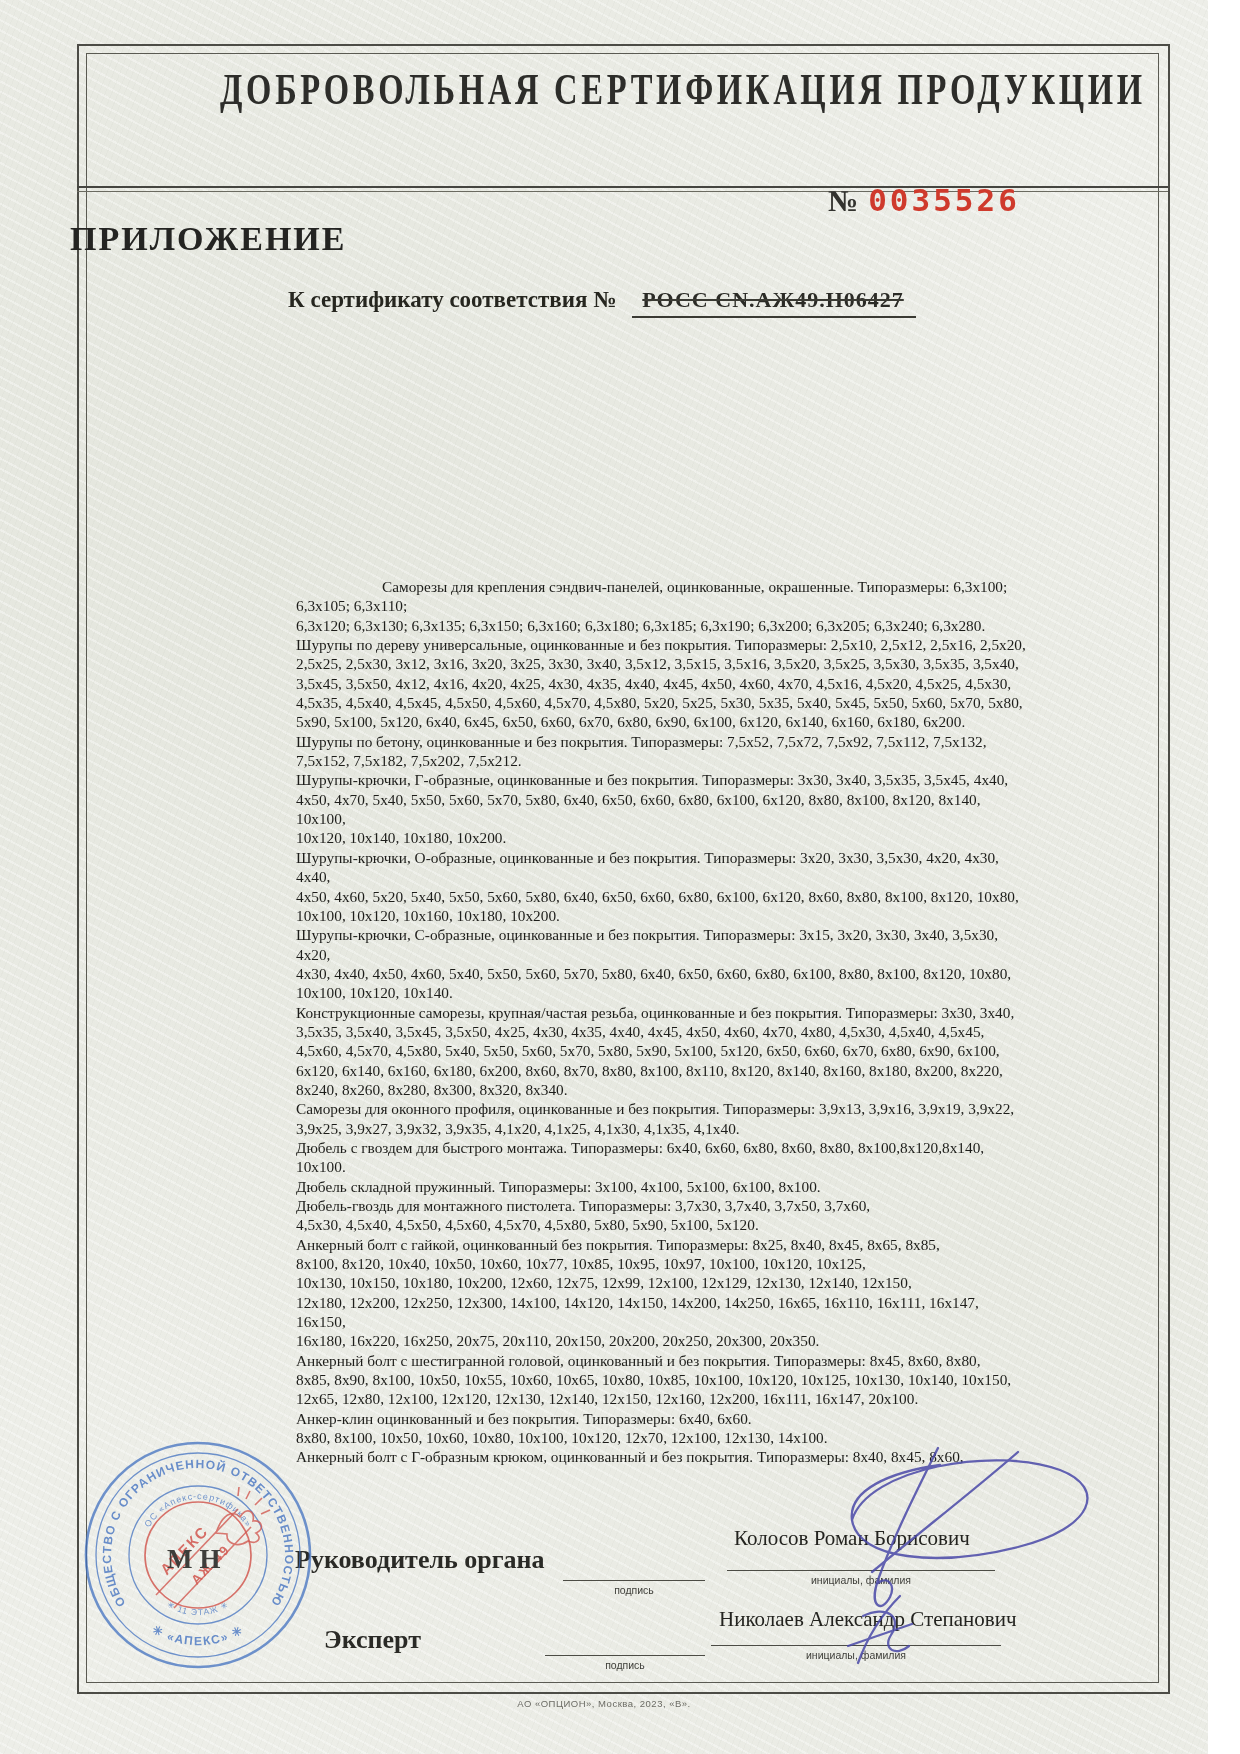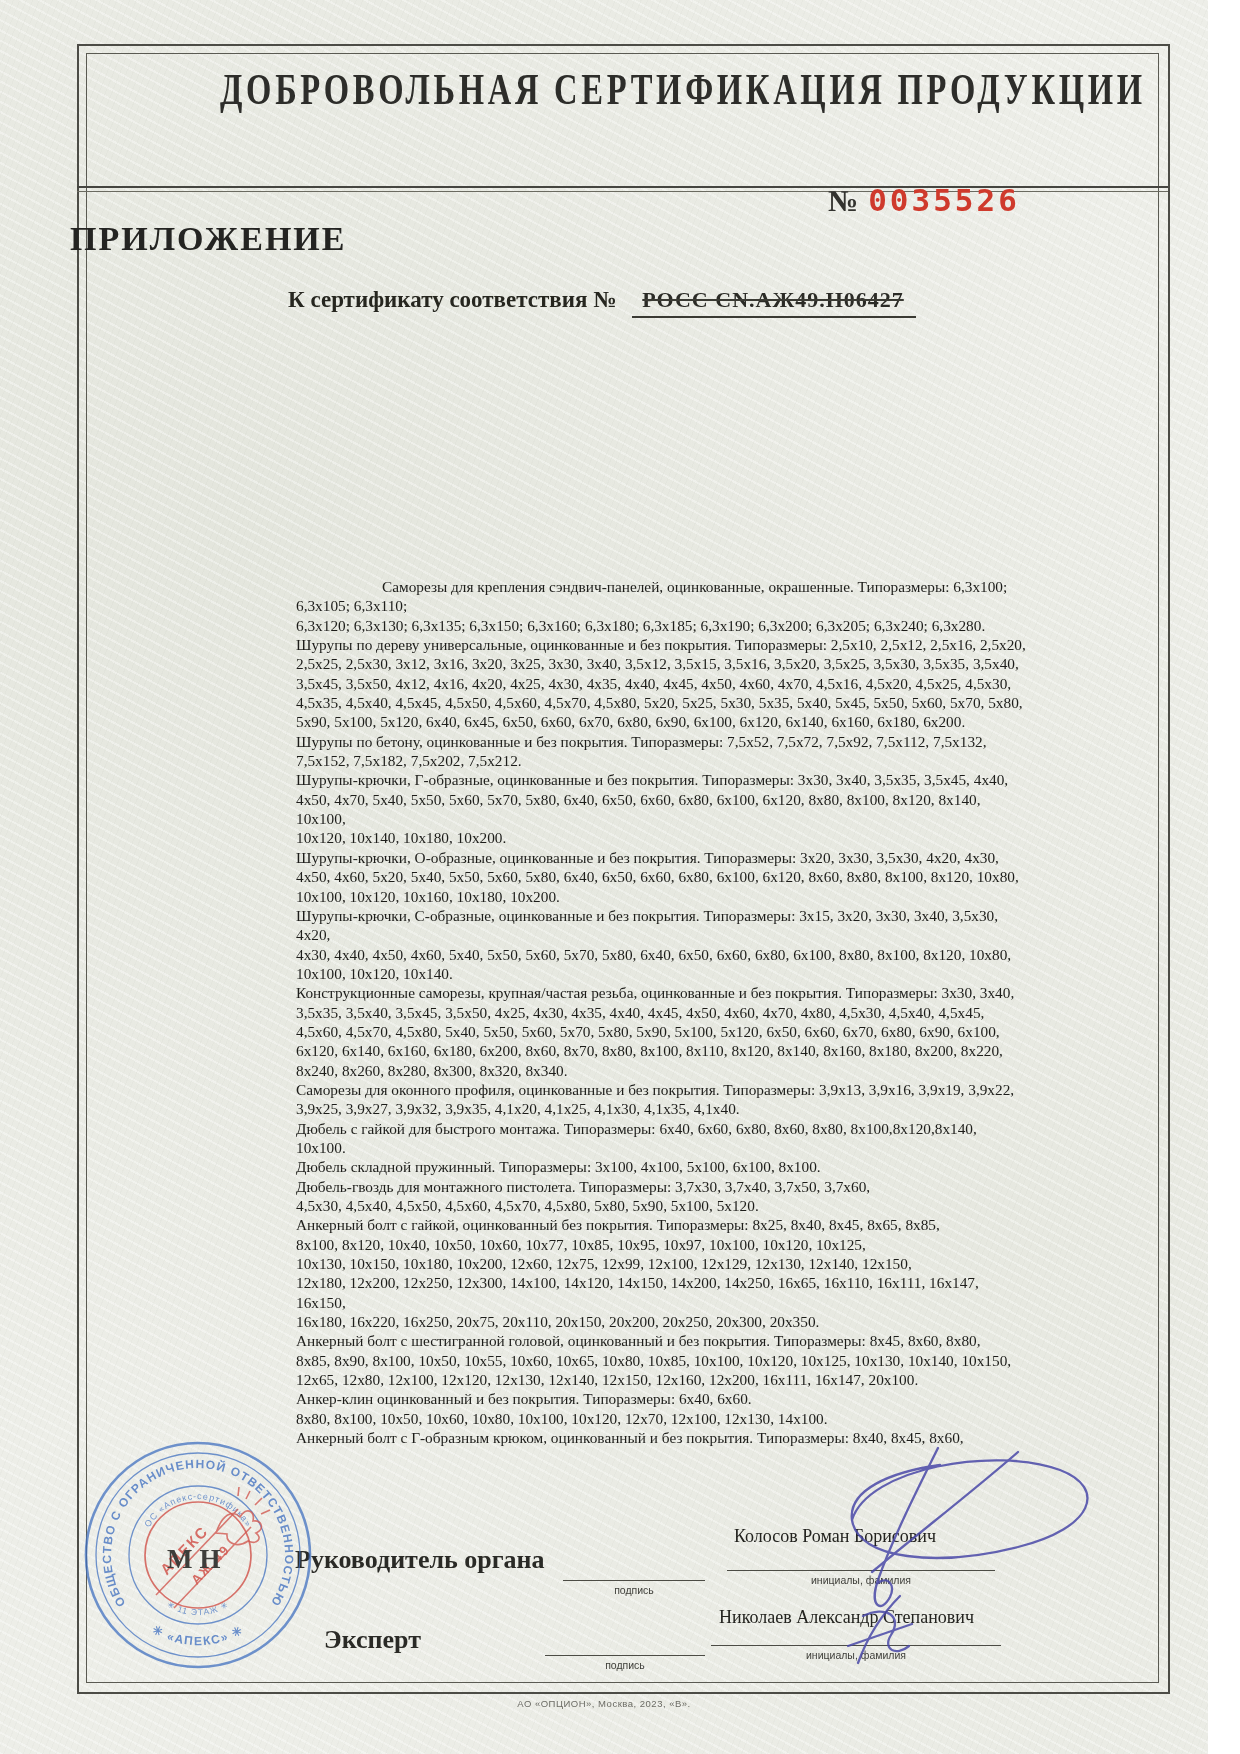--- a/index.html
+++ b/index.html
@@ -40,21 +40,21 @@
     font-size:22px;font-weight:bold;letter-spacing:1px;color:#2b2b26;
     text-decoration:line-through;text-decoration-thickness:2px;text-decoration-color:#3a3a33;
     border-bottom:2px solid #3a3a33;
   }
   .body-text{position:absolute;left:296px;top:577px;width:724px;font-size:15.3px;line-height:19.35px;color:#1d1d1a;}
   .body-line{white-space:nowrap;}
   .body-line.indent{padding-left:86px;}
   .sig-label{position:absolute;font-size:26px;font-weight:bold;color:#2a2a26;white-space:nowrap;}
   .sig-line{position:absolute;border-top:1.5px solid #4c4c45;}
   .sig-caption{position:absolute;text-align:center;font-family:"Liberation Sans",sans-serif;font-size:10.5px;color:#3f3f3a;}
-  .sig-name{position:absolute;font-size:18px;color:#23231f;white-space:nowrap;}
+  .sig-name{position:absolute;font-size:21px;color:#23231f;white-space:nowrap;}
   .footer-note{
     position:absolute;left:50%;top:1698px;transform:translateX(-50%);
     font-family:"Liberation Sans",sans-serif;font-size:9.5px;color:#6b6b64;letter-spacing:0.5px;white-space:nowrap;
   }
   .stamp-svg{position:absolute;left:80px;top:1437px;width:236px;height:236px;opacity:0.9;}
   .ink-svg{position:absolute;left:540px;top:1420px;width:580px;height:260px;}
 </style>
 </head>
 <body>
 
@@ -86,34 +86,35 @@
       <div class="body-line">3,5х45, 3,5х50, 4х12, 4х16, 4х20, 4х25, 4х30, 4х35, 4х40, 4х45, 4х50, 4х60, 4х70, 4,5х16, 4,5х20, 4,5х25, 4,5х30,</div>
       <div class="body-line">4,5х35, 4,5х40, 4,5х45, 4,5х50, 4,5х60, 4,5х70, 4,5х80, 5х20, 5х25, 5х30, 5х35, 5х40, 5х45, 5х50, 5х60, 5х70, 5х80,</div>
       <div class="body-line">5х90, 5х100, 5х120, 6х40, 6х45, 6х50, 6х60, 6х70, 6х80, 6х90, 6х100, 6х120, 6х140, 6х160, 6х180, 6х200.</div>
       <div class="body-line">Шурупы по бетону, оцинкованные и без покрытия. Типоразмеры: 7,5х52, 7,5х72, 7,5х92, 7,5х112, 7,5х132,</div>
       <div class="body-line">7,5х152, 7,5х182, 7,5х202, 7,5х212.</div>
       <div class="body-line">Шурупы-крючки, Г-образные, оцинкованные и без покрытия. Типоразмеры: 3х30, 3х40, 3,5х35, 3,5х45, 4х40,</div>
       <div class="body-line">4х50, 4х70, 5х40, 5х50, 5х60, 5х70, 5х80, 6х40, 6х50, 6х60, 6х80, 6х100, 6х120, 8х80, 8х100, 8х120, 8х140,</div>
       <div class="body-line">10х100,</div>
       <div class="body-line">10х120, 10х140, 10х180, 10х200.</div>
       <div class="body-line">Шурупы-крючки, О-образные, оцинкованные и без покрытия. Типоразмеры: 3х20, 3х30, 3,5х30, 4х20, 4х30,</div>
+      <div class="body-line">4х40,</div>
       <div class="body-line">4х50, 4х60, 5х20, 5х40, 5х50, 5х60, 5х80, 6х40, 6х50, 6х60, 6х80, 6х100, 6х120, 8х60, 8х80, 8х100, 8х120, 10х80,</div>
       <div class="body-line">10х100, 10х120, 10х160, 10х180, 10х200.</div>
       <div class="body-line">Шурупы-крючки, С-образные, оцинкованные и без покрытия. Типоразмеры: 3х15, 3х20, 3х30, 3х40, 3,5х30,</div>
       <div class="body-line">4х20,</div>
       <div class="body-line">4х30, 4х40, 4х50, 4х60, 5х40, 5х50, 5х60, 5х70, 5х80, 6х40, 6х50, 6х60, 6х80, 6х100, 8х80, 8х100, 8х120, 10х80,</div>
       <div class="body-line">10х100, 10х120, 10х140.</div>
       <div class="body-line">Конструкционные саморезы, крупная/частая резьба, оцинкованные и без покрытия. Типоразмеры: 3х30, 3х40,</div>
       <div class="body-line">3,5х35, 3,5х40, 3,5х45, 3,5х50, 4х25, 4х30, 4х35, 4х40, 4х45, 4х50, 4х60, 4х70, 4х80, 4,5х30, 4,5х40, 4,5х45,</div>
       <div class="body-line">4,5х60, 4,5х70, 4,5х80, 5х40, 5х50, 5х60, 5х70, 5х80, 5х90, 5х100, 5х120, 6х50, 6х60, 6х70, 6х80, 6х90, 6х100,</div>
       <div class="body-line">6х120, 6х140, 6х160, 6х180, 6х200, 8х60, 8х70, 8х80, 8х100, 8х110, 8х120, 8х140, 8х160, 8х180, 8х200, 8х220,</div>
       <div class="body-line">8х240, 8х260, 8х280, 8х300, 8х320, 8х340.</div>
       <div class="body-line">Саморезы для оконного профиля, оцинкованные и без покрытия. Типоразмеры: 3,9х13, 3,9х16, 3,9х19, 3,9х22,</div>
       <div class="body-line">3,9х25, 3,9х27, 3,9х32, 3,9х35, 4,1х20, 4,1х25, 4,1х30, 4,1х35, 4,1х40.</div>
-      <div class="body-line">Дюбель с гайкой для быстрого монтажа. Типоразмеры: 6х40, 6х60, 6х80, 8х60, 8х80, 8х100,8х120,8х140,</div>
+      <div class="body-line">Дюбель с гвоздем для быстрого монтажа. Типоразмеры: 6х40, 6х60, 6х80, 8х60, 8х80, 8х100,8х120,8х140,</div>
       <div class="body-line">10х100.</div>
       <div class="body-line">Дюбель складной пружинный. Типоразмеры: 3х100, 4х100, 5х100, 6х100, 8х100.</div>
       <div class="body-line">Дюбель-гвоздь для монтажного пистолета. Типоразмеры: 3,7х30, 3,7х40, 3,7х50, 3,7х60,</div>
       <div class="body-line">4,5х30, 4,5х40, 4,5х50, 4,5х60, 4,5х70, 4,5х80, 5х80, 5х90, 5х100, 5х120.</div>
       <div class="body-line">Анкерный болт с гайкой, оцинкованный без покрытия. Типоразмеры: 8х25, 8х40, 8х45, 8х65, 8х85,</div>
       <div class="body-line">8х100, 8х120, 10х40, 10х50, 10х60, 10х77, 10х85, 10х95, 10х97, 10х100, 10х120, 10х125,</div>
       <div class="body-line">10х130, 10х150, 10х180, 10х200, 12х60, 12х75, 12х99, 12х100, 12х129, 12х130, 12х140, 12х150,</div>
       <div class="body-line">12х180, 12х200, 12х250, 12х300, 14х100, 14х120, 14х150, 14х200, 14х250, 16х65, 16х110, 16х111, 16х147,</div>
       <div class="body-line">16х150,</div>
       <div class="body-line">16х180, 16х220, 16х250, 20х75, 20х110, 20х150, 20х200, 20х250, 20х300, 20х350.</div>

